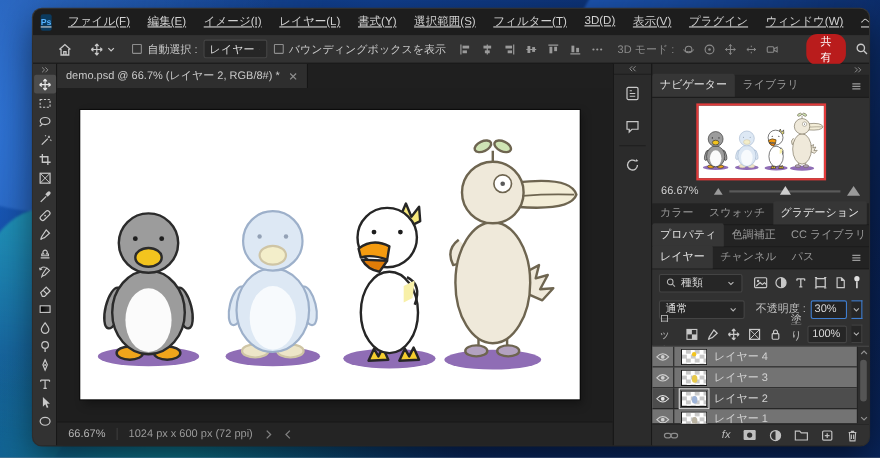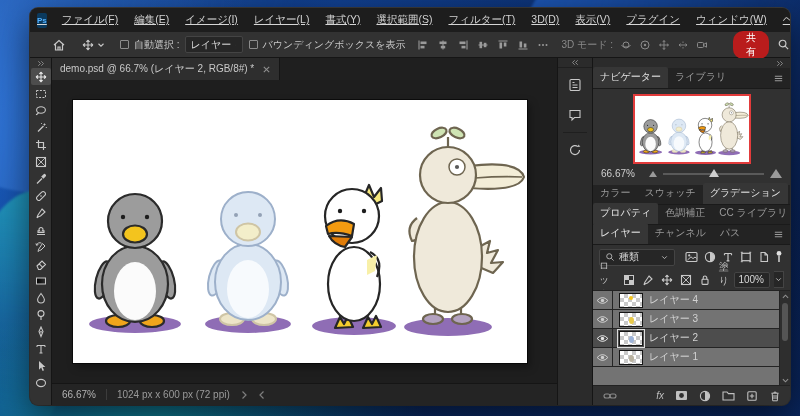--- a/index.html
+++ b/index.html
@@ -813,20 +813,38 @@
                 <use href="#s-page"></use>
               </svg>
           </span>
           <span style="margin-left:auto">
             <svg class="ic" width="10" height="14" style="color:#e0e0e0">
                 <use href="#s-pin"></use>
               </svg>
           </span>
         </div>
 
+        <div class="lp-row lp-blend">
+          <span class="fld blend-fld">
+            <span class="lbl">通常</span>
+            <svg class="ic" width="9" height="9" style="color:#b5b5b5">
+                <use href="#s-chevdown"></use>
+              </svg>
+          </span>
+          <span class="op-label">不透明度 :</span>
+          <span class="fld op-fld">
+            <span>30%</span>
+            <span class="caret-bar"></span>
+          </span>
+          <span class="mini-drop op-drop">
+              <svg class="ic" width="9" height="9" style="color:#b5b5b5">
+                <use href="#s-chevdown"></use>
+              </svg>
+            </span>
+        </div>
 
         <div class="lp-row lp-lock">
           <span>ロック :</span>
           <span class="lock-icons" style="color:#c8c8c8">
             <svg class="ic" width="12" height="12">
                 <use href="#s-checker"></use>
               </svg>
             <svg class="ic" width="12" height="12">
                 <use href="#s-brush"></use>
               </svg>

